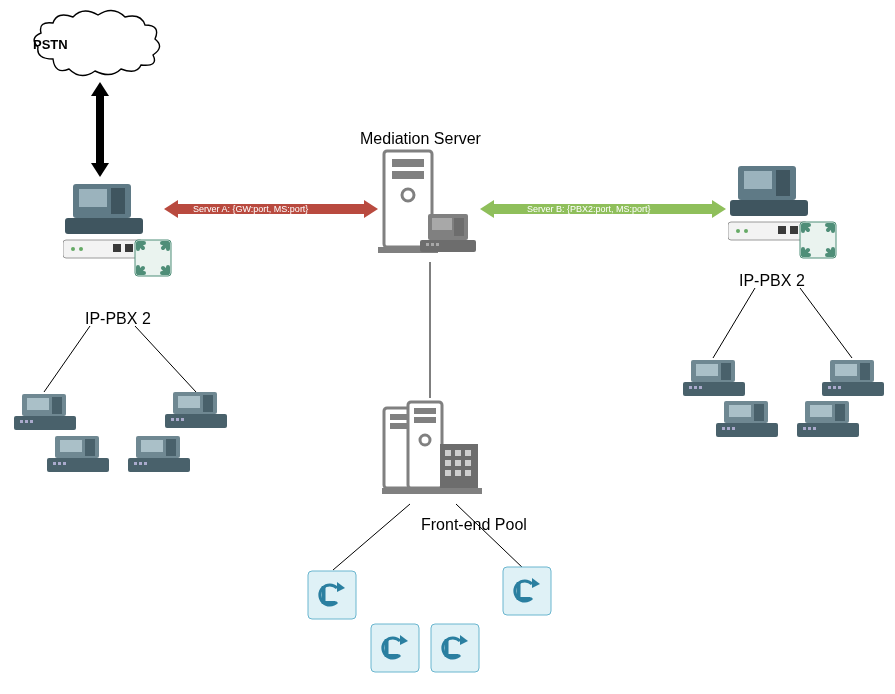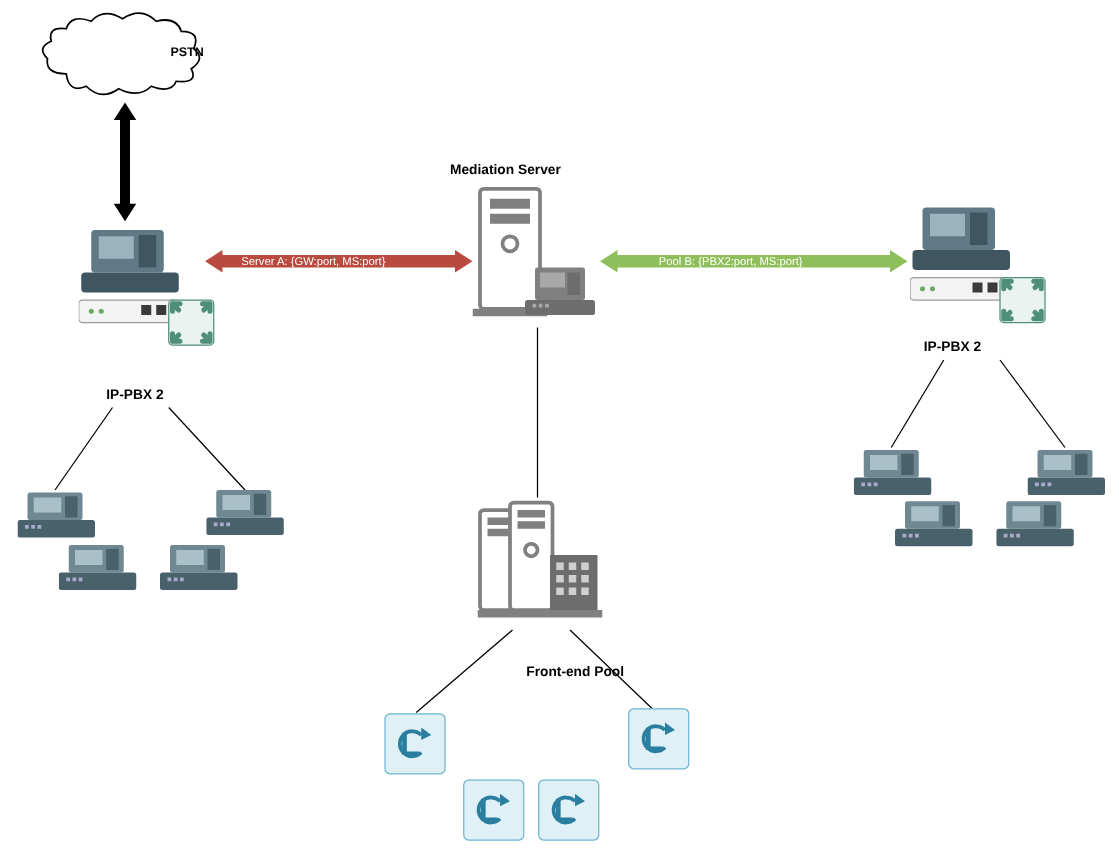--- a/index.html
+++ b/index.html
@@ -1,23 +1,23 @@
 <!DOCTYPE html>
 <html><head>
 <meta charset="utf-8">
 <style>
 body { margin:0; padding:0; font-family:"Segoe UI", Arial, sans-serif; background:#fff; }
 .canvas { position:relative; width:895px; height:694px; }
-.node-label { position:absolute; font-size:11px; color:#000; font-weight:700; }
+.node-label { position:absolute; font-size:16px; color:#000; font-weight:400; }
 .trunk-label { position:absolute; font-size:9px; color:#fff; white-space:nowrap; }
 
 
 .cloud { position:absolute; width:130px; height:70px; }
 .cloud svg { width:100%; height:100%; }
-.cloud-text { position:absolute; top:28px; left:0; width:100%; text-align:right; font-weight:700; font-size:10px; }
+.cloud-text { position:absolute; top:28px; left:0; width:100%; text-align:left; font-weight:700; font-size:13px; }
 
 
 .dbl-arrow-v { position:absolute; width:18px; }
 .dbl-arrow-v .shaft { position:absolute; left:5px; top:10px; bottom:10px; width:8px; background:#000; }
 .dbl-arrow-v .head-up { position:absolute; top:0; left:0; width:0; height:0; border-left:9px solid transparent; border-right:9px solid transparent; border-bottom:14px solid #000; }
 .dbl-arrow-v .head-dn { position:absolute; bottom:0; left:0; width:0; height:0; border-left:9px solid transparent; border-right:9px solid transparent; border-top:14px solid #000; }
 
 
 .pbx { position:absolute; width:110px; height:110px; }
 .pbx svg { width:100%; height:100%; }
@@ -92,21 +92,21 @@
       <div class="bar"></div>
       <div class="hr"></div>
   </div>
   <div class="trunk-label" style="left:193px; top:204px;">Server A: {GW:port, MS:port}</div>
 
   <div class="trunk trunk-b" style="left:480px; top:200px; width:246px;">
     <div class="hl"></div>
       <div class="bar"></div>
       <div class="hr"></div>
   </div>
-  <div class="trunk-label" style="left:527px; top:204px;">Pool B: {PBX2:port, MS:port}</div>
+  <div class="trunk-label" style="left:527px; top:204px;">Server B: {PBX2:port, MS:port}</div>
 
   <div class="pbx" style="left:63px; top:178px;">
     <svg viewBox="0 0 110 110">
 
       <rect x="10" y="6" width="58" height="34" rx="3" fill="#5f7a86"></rect>
       <rect x="16" y="11" width="28" height="18" fill="#9bb3bd"></rect>
       <rect x="48" y="10" width="14" height="26" fill="#3f555f"></rect>
       <rect x="2" y="40" width="78" height="16" rx="3" fill="#3f555f"></rect>
 
       <rect x="0" y="62" width="80" height="18" rx="3" fill="#f3f3f3" stroke="#9a9a9a"></rect>
@@ -253,21 +253,21 @@
       <rect x="63" y="62" width="6" height="6"></rect>
           <rect x="73" y="62" width="6" height="6"></rect>
           <rect x="83" y="62" width="6" height="6"></rect>
       <rect x="63" y="72" width="6" height="6"></rect>
           <rect x="73" y="72" width="6" height="6"></rect>
           <rect x="83" y="72" width="6" height="6"></rect>
         </g>
       <rect x="0" y="90" width="100" height="6" fill="#808080"></rect>
     </svg>
   </div>
-  <div class="node-label" style="left:393px; top:532px;padding-left:28px;">Front-end Pool</div>
+  <div class="node-label" style="left:393px; top:516px;padding-left:28px;">Front-end Pool</div>
 
   <div class="lync" style="left:307px; top:570px;"><svg viewBox="0 0 50 50">
         <rect x="1" y="1" width="48" height="48" rx="4" fill="#dff1f6" stroke="#6bb6cf"></rect>
         <text x="13" y="34" font-size="26" font-weight="700" fill="#2a7fa0" font-family="Segoe UI,Arial">L</text>
         <path d="M30 18 a10 10 0 1 0 0 14" fill="none" stroke="#2a7fa0" stroke-width="3"></path>
         <polygon points="30,12 38,18 30,22" fill="#2a7fa0"></polygon>
       </svg></div>
   <div class="lync" style="left:502px; top:566px;"><svg viewBox="0 0 50 50">
         <rect x="1" y="1" width="48" height="48" rx="4" fill="#dff1f6" stroke="#6bb6cf"></rect>
         <text x="13" y="34" font-size="26" font-weight="700" fill="#2a7fa0" font-family="Segoe UI,Arial">L</text>

